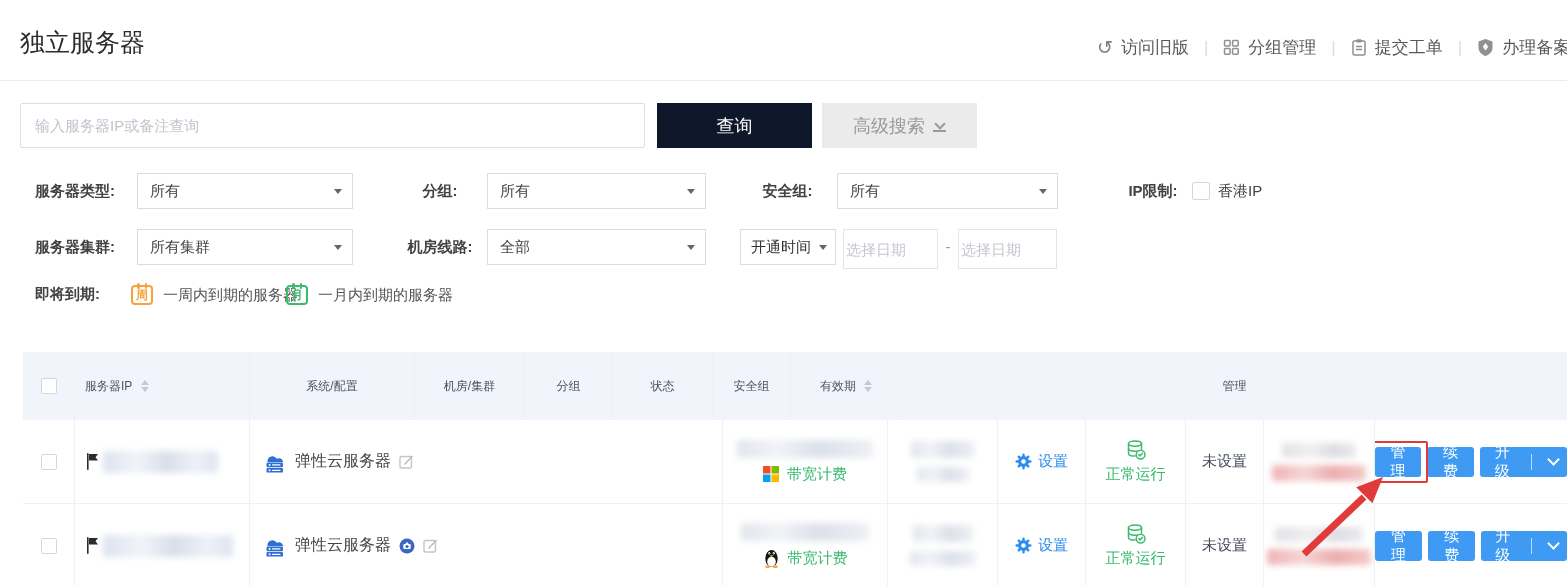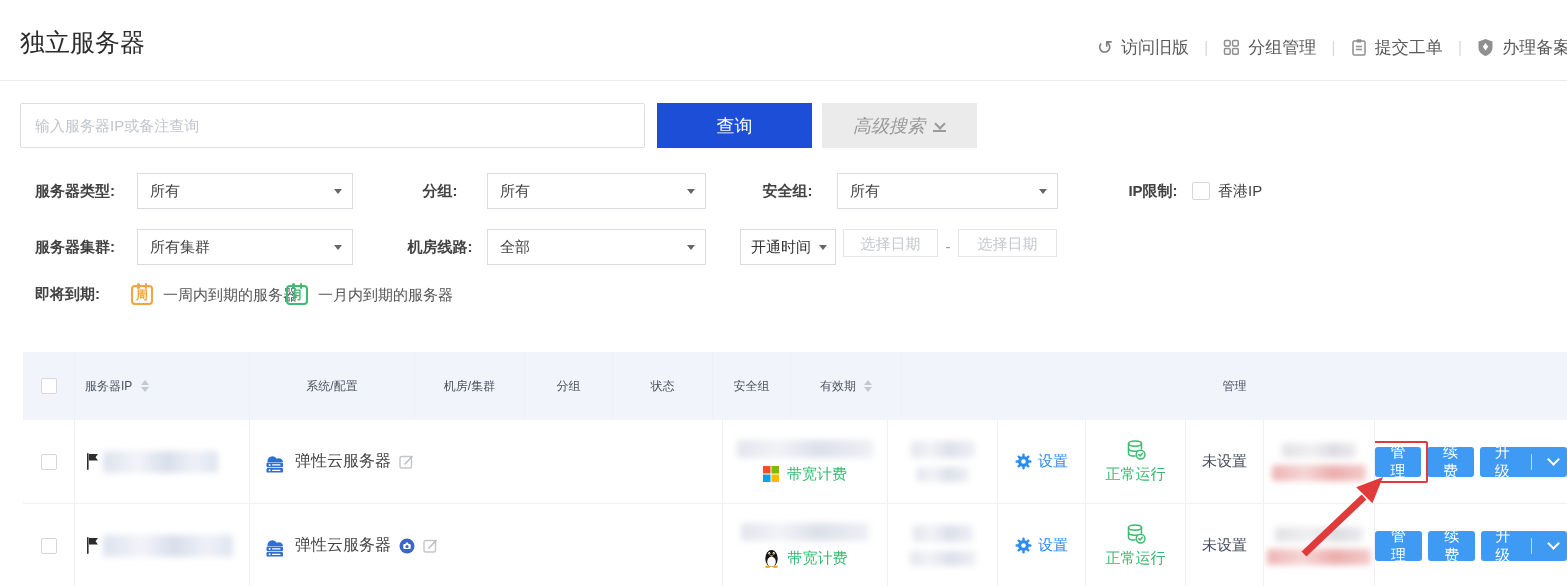--- a/index.html
+++ b/index.html
@@ -13,39 +13,39 @@
   .hdr-link{display:flex;align-items:center;gap:8px;cursor:pointer;}
   .hdr-sep{color:#dcdcdc;margin:0 15px;font-weight:300;}
   .restore-glyph{font-size:19px;color:#7d7d7d;line-height:1;}
   .hdr-divider{position:absolute;left:0;right:0;top:80px;height:1px;background:#ececec;}
 
   
   .search-input{position:absolute;left:20px;top:103px;width:625px;height:45px;box-sizing:border-box;
                 border:1px solid #dcdee2;border-radius:2px;padding:0 14px;font-size:15px;color:#333;outline:none;
                 font-family:inherit;}
   .search-input::placeholder{color:#c0c4cc;}
-  .btn-query{position:absolute;left:657px;top:103px;width:155px;height:45px;background:#1d4ed8;color:#fff;
+  .btn-query{position:absolute;left:657px;top:103px;width:155px;height:45px;background:#0f172a;color:#fff;
              border:none;font-size:18px;cursor:pointer;font-family:inherit;}
   .btn-adv{position:absolute;left:822px;top:103px;width:155px;height:45px;background:#ebebeb;color:#999;
            border:none;font-size:18px;cursor:pointer;display:flex;align-items:center;justify-content:center;gap:8px;
-           font-family:inherit;font-style:italic;}
+           font-family:inherit;}
   .adv-chev{position:relative;width:13px;height:12px;display:inline-block;}
   .adv-chev::before{content:"";position:absolute;left:3px;top:0;width:6px;height:6px;
                     border-right:2px solid #9a9a9a;border-bottom:2px solid #9a9a9a;transform:rotate(45deg);}
   .adv-chev::after{content:"";position:absolute;left:0;bottom:0;width:13px;height:2px;background:#9a9a9a;}
 
   
   .flabel{position:absolute;height:36px;line-height:36px;font-size:15px;font-weight:700;color:#424242;text-align:center;}
   .fplain{position:absolute;height:36px;line-height:36px;font-size:15px;color:#444;}
   .fselect{position:absolute;height:36px;box-sizing:border-box;border:1px solid #d9dce1;background:#fff;
            display:flex;align-items:center;justify-content:space-between;padding:0 10px 0 12px;
            font-size:15px;color:#444;cursor:pointer;}
   .caret{width:0;height:0;border-left:4px solid transparent;border-right:4px solid transparent;border-top:5px solid #666;}
-  .fdate{position:absolute;height:28px;box-sizing:border-box;border:1px solid #e3e5e9;background:#fff;
-         text-align:center;font-size:15px;color:#444;outline:none;font-family:inherit;}
+  .fdate{position:absolute;height:40px;box-sizing:border-box;border:1px solid #e3e5e9;background:#fff;
+         text-align:left;font-size:15px;color:#444;outline:none;font-family:inherit;}
   .fdate::placeholder{color:#c4c8cf;}
   .cb{display:inline-block;box-sizing:border-box;background:#fff;border:1px solid #d4d7dd;border-radius:2px;cursor:pointer;}
   .cal{position:absolute;width:22px;height:20px;box-sizing:border-box;border-radius:4px;
        display:flex;align-items:center;justify-content:center;font-size:12px;font-weight:700;}
   .cal::before,.cal::after{content:"";position:absolute;top:-4px;width:2.5px;height:6px;border-radius:2px;}
   .cal::before{left:4px;} .cal::after{right:4px;}
   .cal-week{border:2px solid #f5a33c;color:#f5a33c;}
   .cal-week::before,.cal-week::after{background:#f5a33c;}
   .cal-month{border:2px solid #3dbb6f;color:#3dbb6f;}
   .cal-month::before,.cal-month::after{background:#3dbb6f;}

